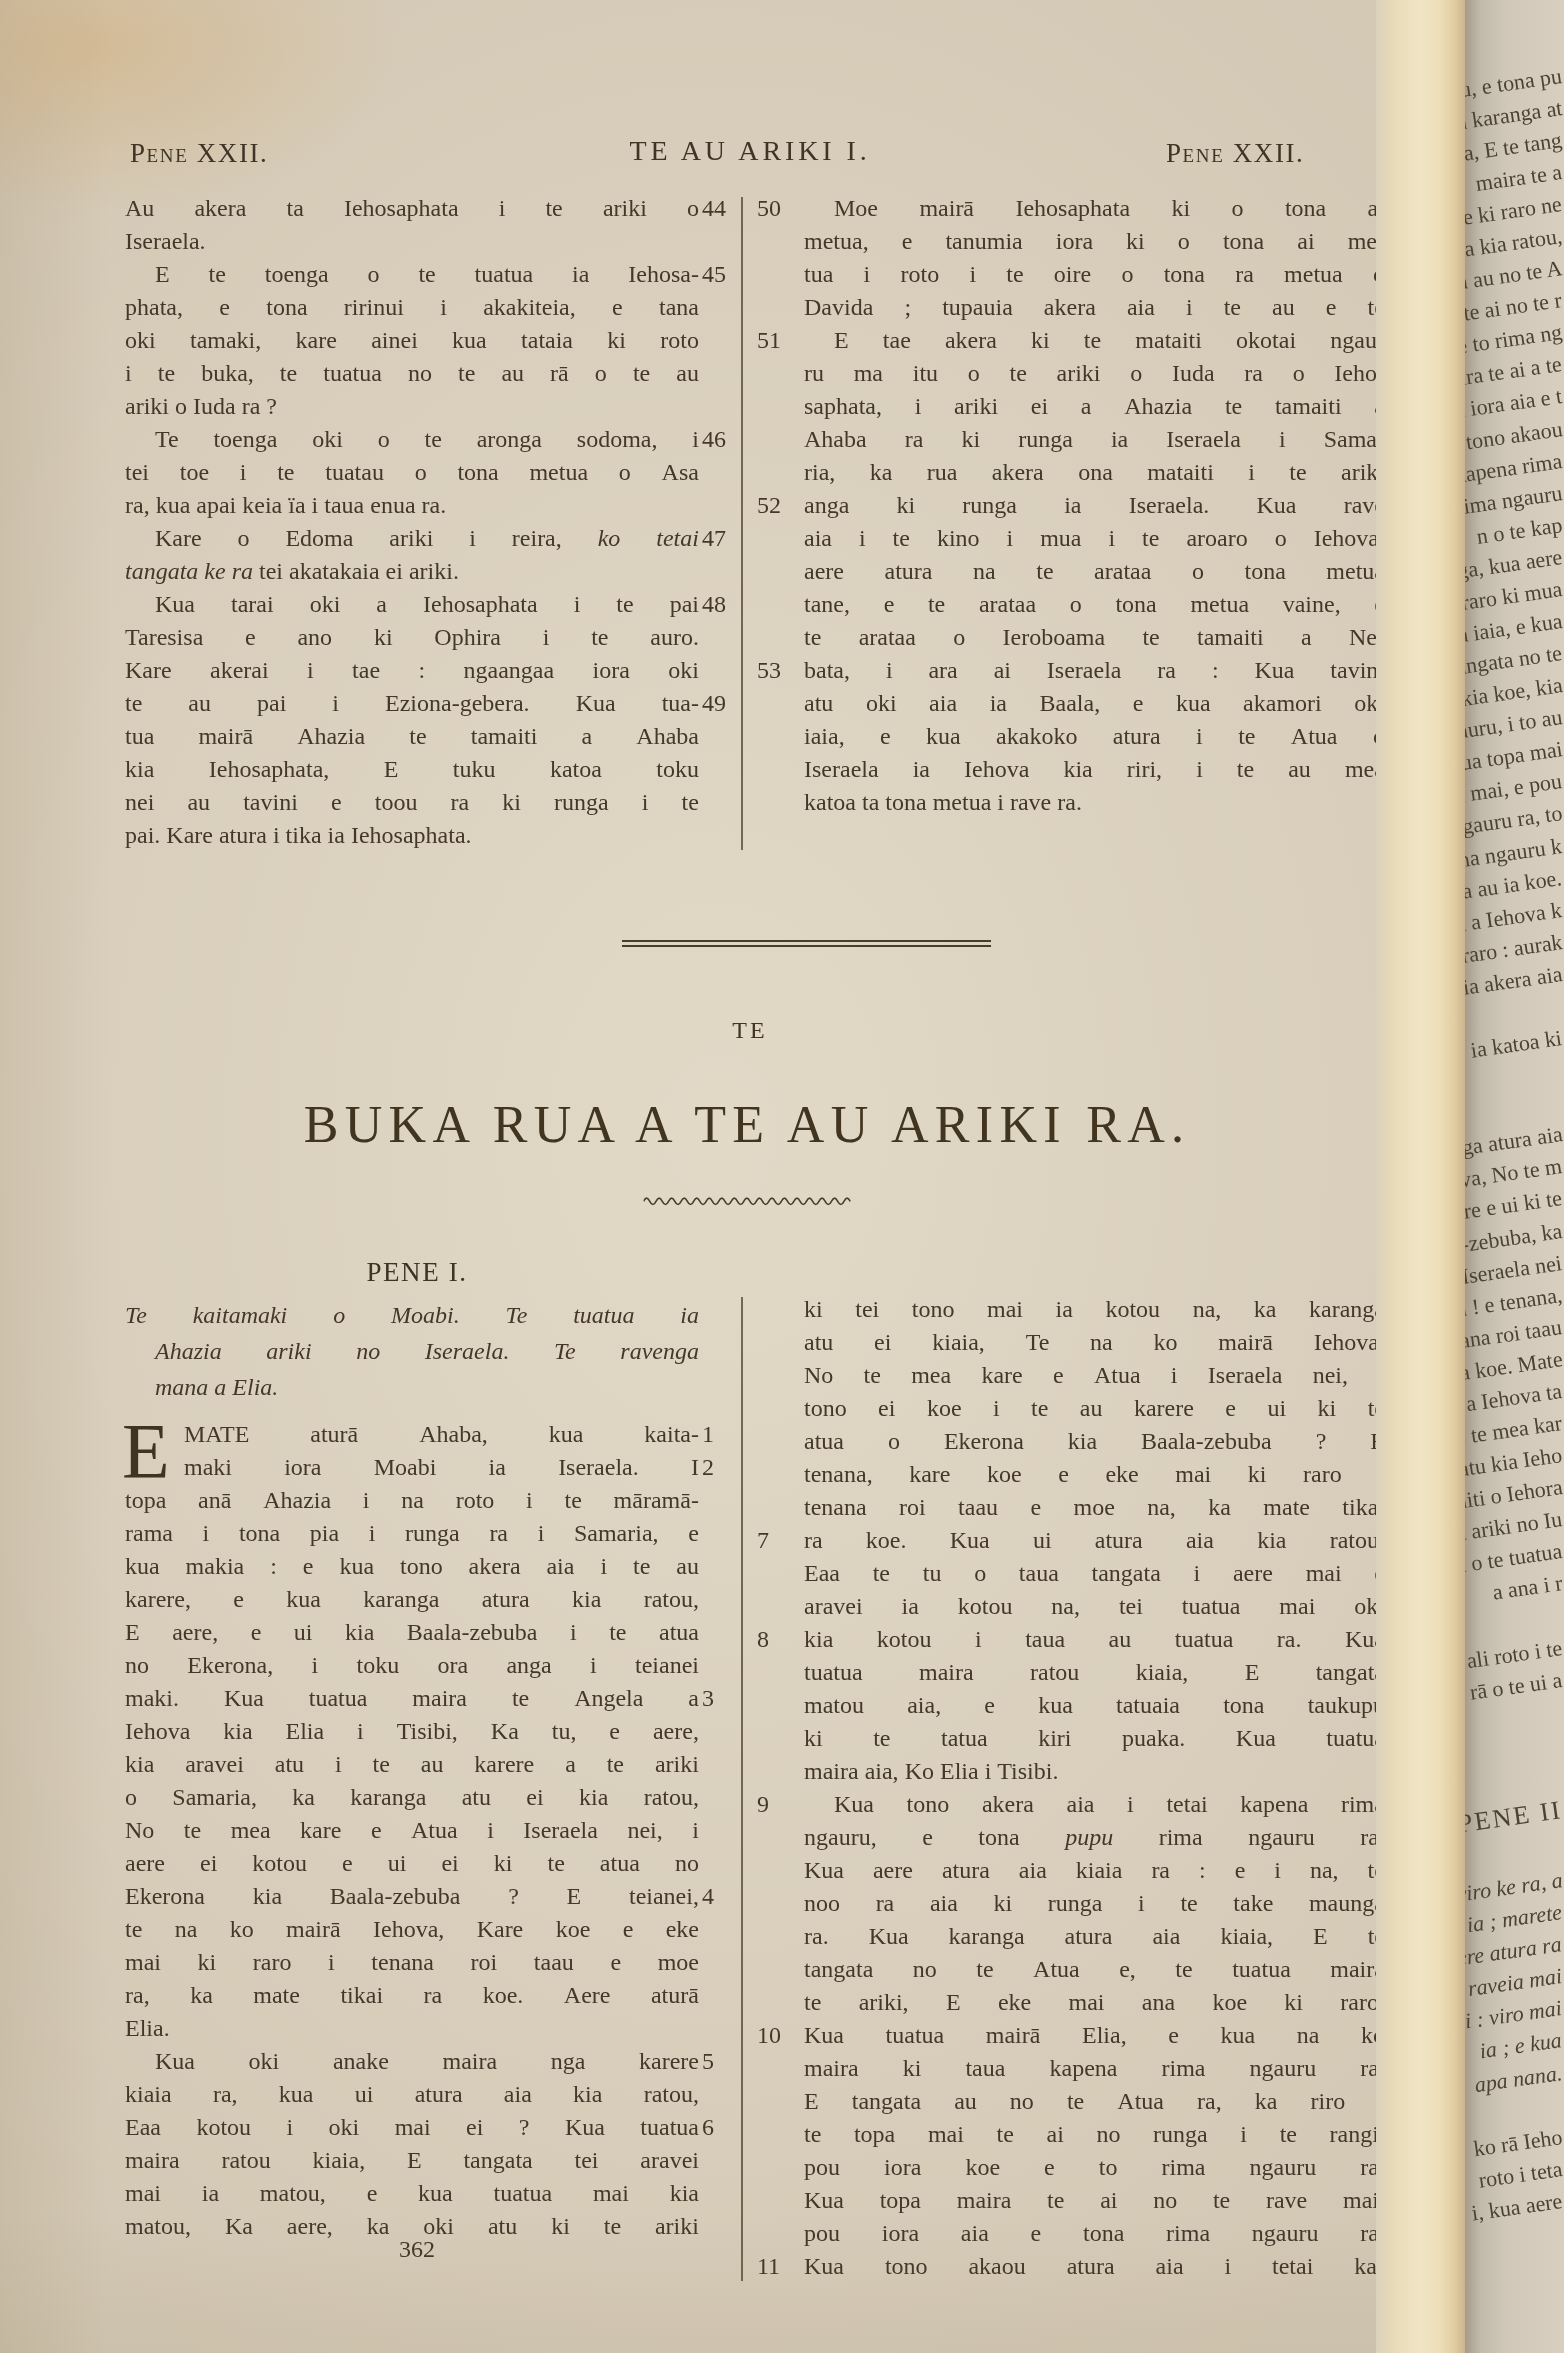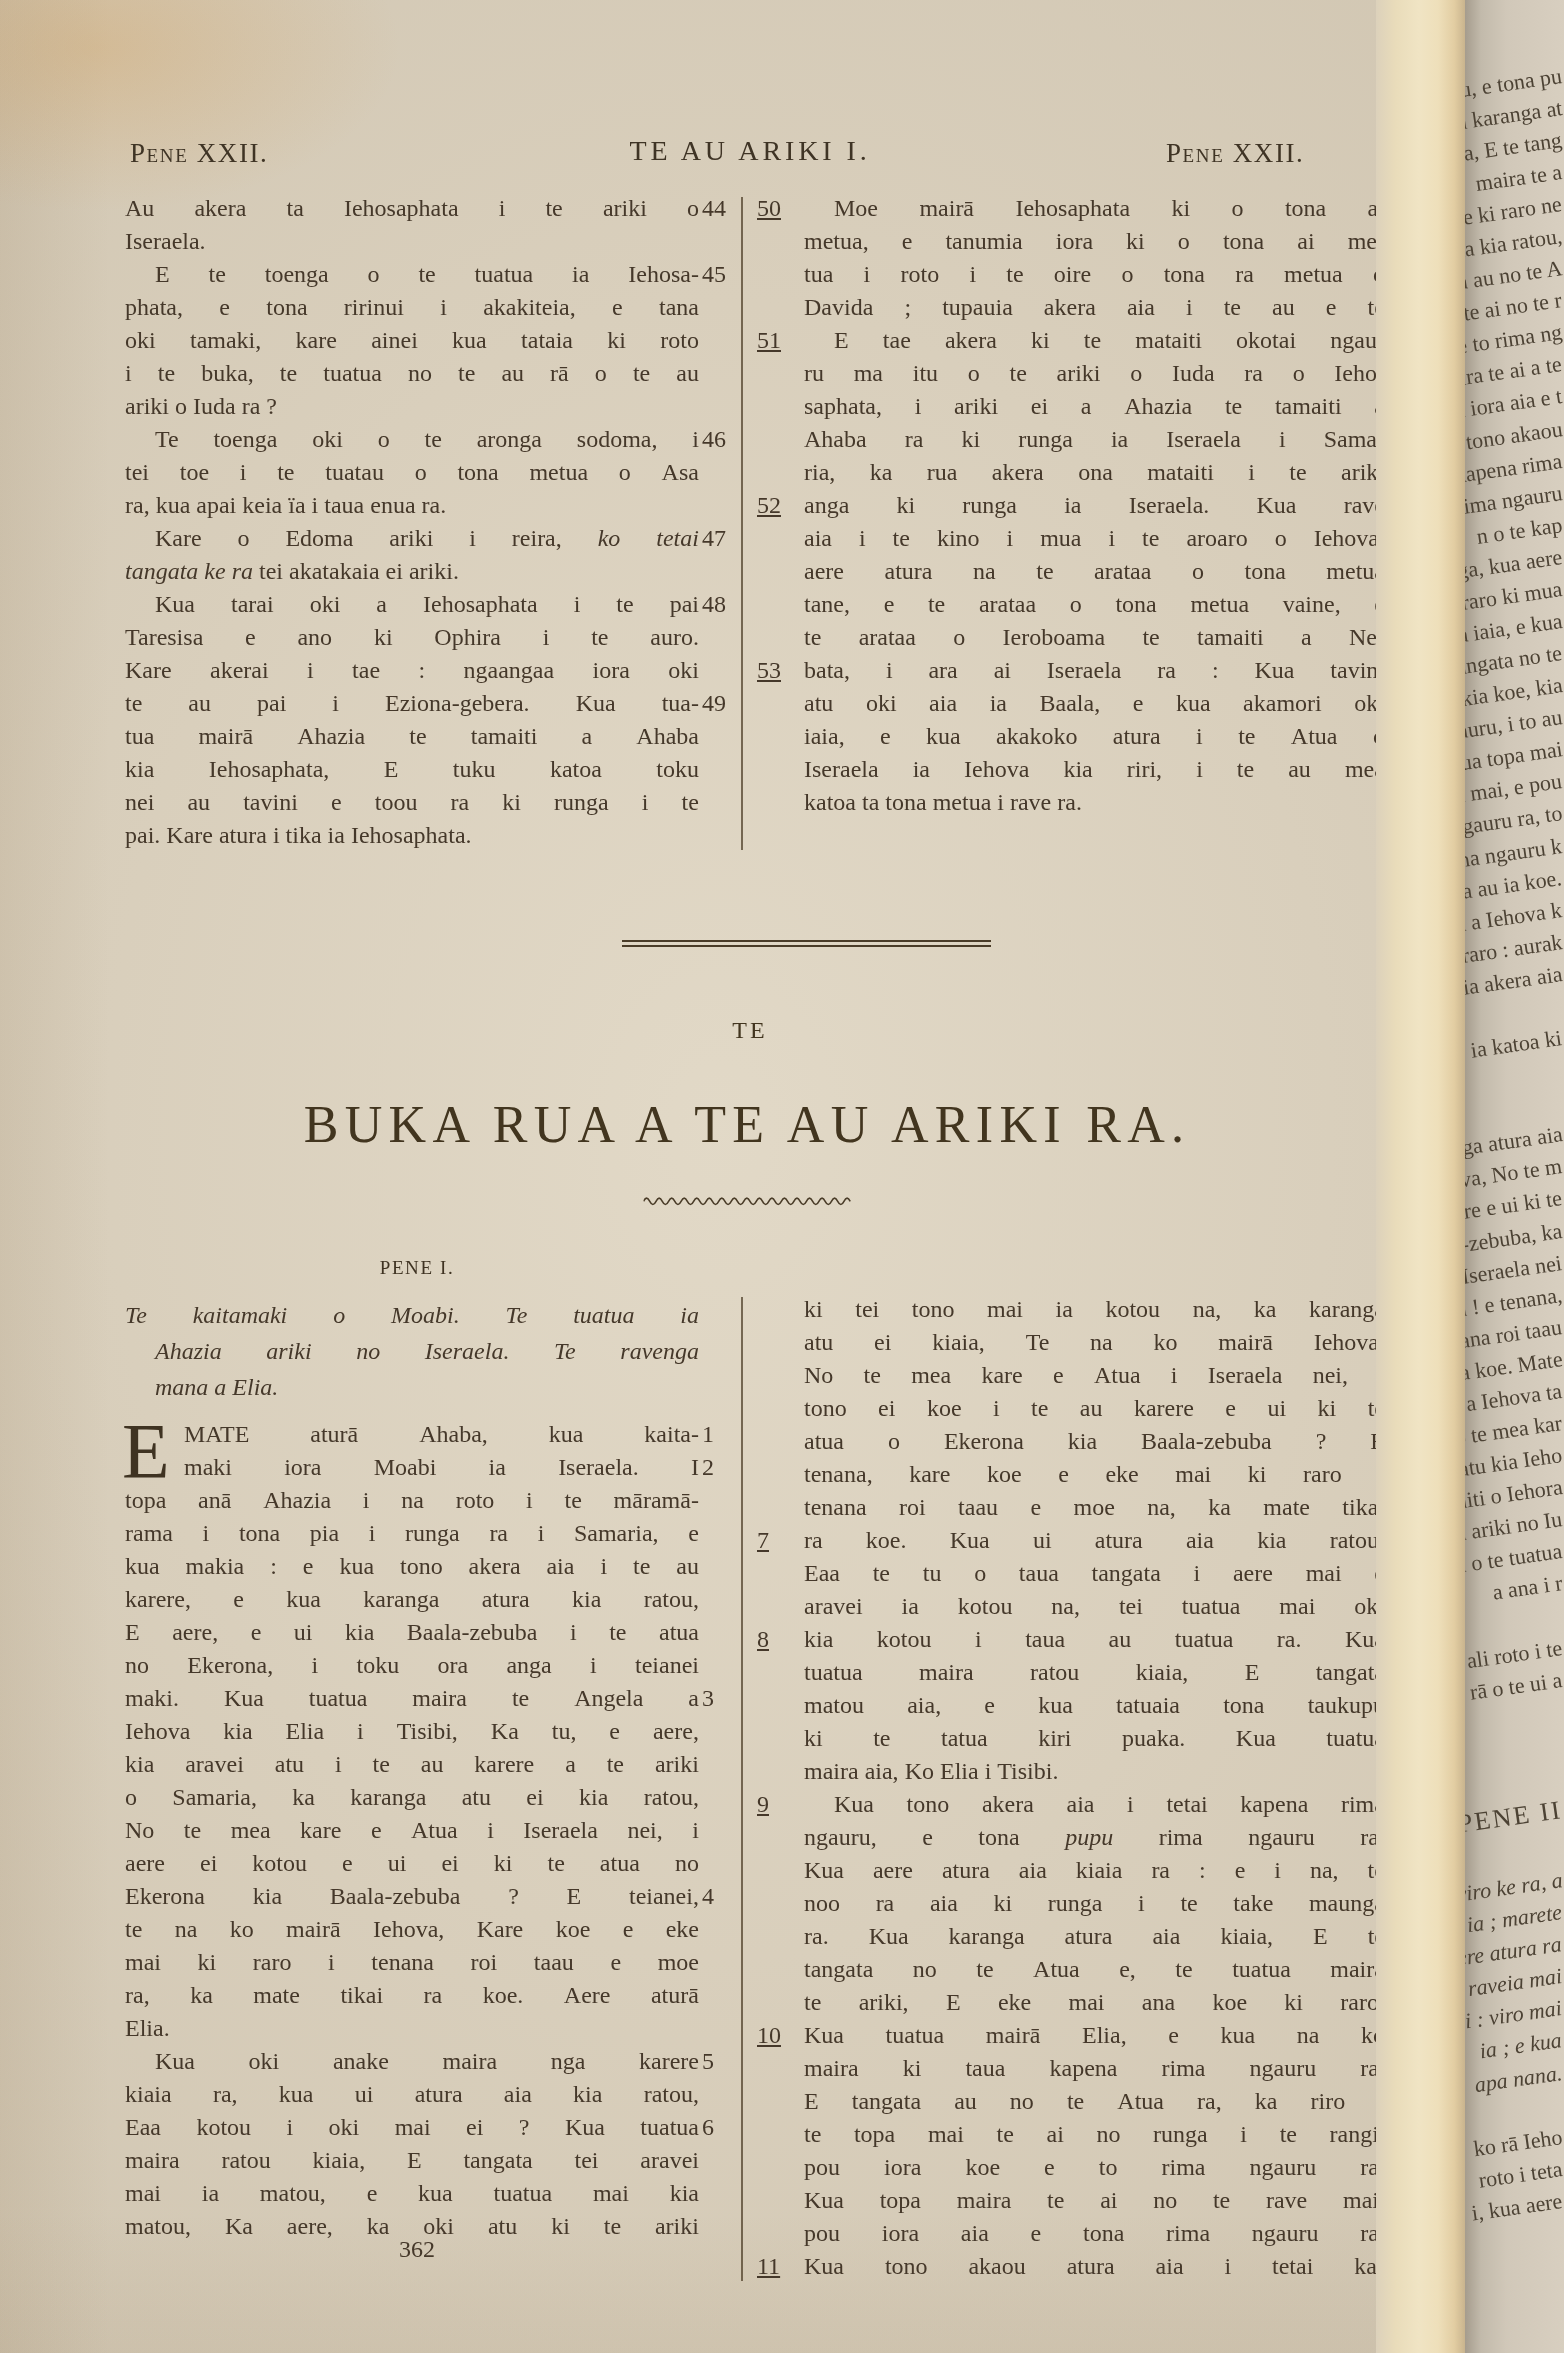--- a/index.html
+++ b/index.html
@@ -13,31 +13,31 @@
       #dcd2bf;}
   .hdr{position:absolute;font-size:27px;font-variant:small-caps;letter-spacing:1.6px;color:#3f3425;}
   .hdr-c{font-variant:normal;font-size:28px;letter-spacing:3.9px;}
   .col{position:absolute;font-size:24px;line-height:33px;}
   .col .ln{position:relative;height:33px;white-space:nowrap;}
   .col .ln.j{display:flex;justify-content:space-between;}
   .col .ln .w{display:inline-block;}
   .col .ln .w.it, .ln.itl{font-style:italic;}
   .vn{position:absolute;top:0;font-style:normal;}
   .num-right .vn{right:-44px;width:41px;text-align:left;}
-  .num-left .vn{left:-47px;width:42px;text-align:left;text-decoration:underline;}
+  .num-left .vn{left:-47px;width:42px;text-align:left;}
   .drop{position:absolute;left:-3.1px;top:-1.6px;font-size:78px;line-height:70px;color:#3f3322;}
   .vrule{position:absolute;width:1.6px;background:rgba(75,60,38,.72);}
   .centered{position:absolute;transform:translateX(-50%);white-space:nowrap;}
   #mid-rule{position:absolute;left:622px;top:940px;width:369px;}
   #mid-rule .r1{height:2.3px;background:#4a3c28;}
   #mid-rule .r2{height:1.6px;background:#4a3c28;margin-top:3.1px;}
   #mid-te{top:1017px;left:750px;font-size:24px;letter-spacing:3.1px;color:#42351f;}
   #book-title{top:1095px;left:747px;font-size:52px;letter-spacing:6.3px;color:#42351f;}
   #wavy{top:1195px;left:750px;}
-  #pene1{top:1257px;left:417px;font-size:19px;letter-spacing:1.6px;color:#3f3322;}
+  #pene1{top:1257px;left:417px;font-size:27px;letter-spacing:1.6px;color:#3f3322;}
   #summary{left:125px;top:1299px;width:574px;font-size:24px;}
   #summary .ln{height:36px;}
   #pageno{top:2236px;left:417px;font-size:24px;}
   #fore-edge{position:absolute;left:1376px;top:0;width:89px;height:2354px;
     background:linear-gradient(90deg,#dcd1bb 0%,#e9dcba 22%,#f0e4c4 48%,#eedfba 70%,#e2cda2 88%,#c9b48e 100%);}
   #next-page{position:absolute;left:1465px;top:0;width:100px;height:2354px;overflow:hidden;color:#4c4234;
     background:linear-gradient(90deg,#a59c8d 0%,#c2baab 16%,#d1c8b9 42%,#d8cfc0 100%);}
   #next-page .fr{position:absolute;right:3.1px;white-space:nowrap;font-size:22px;
     transform:rotate(-8deg);transform-origin:100% 50%;}
   #next-page .fr.it{font-style:italic;}

